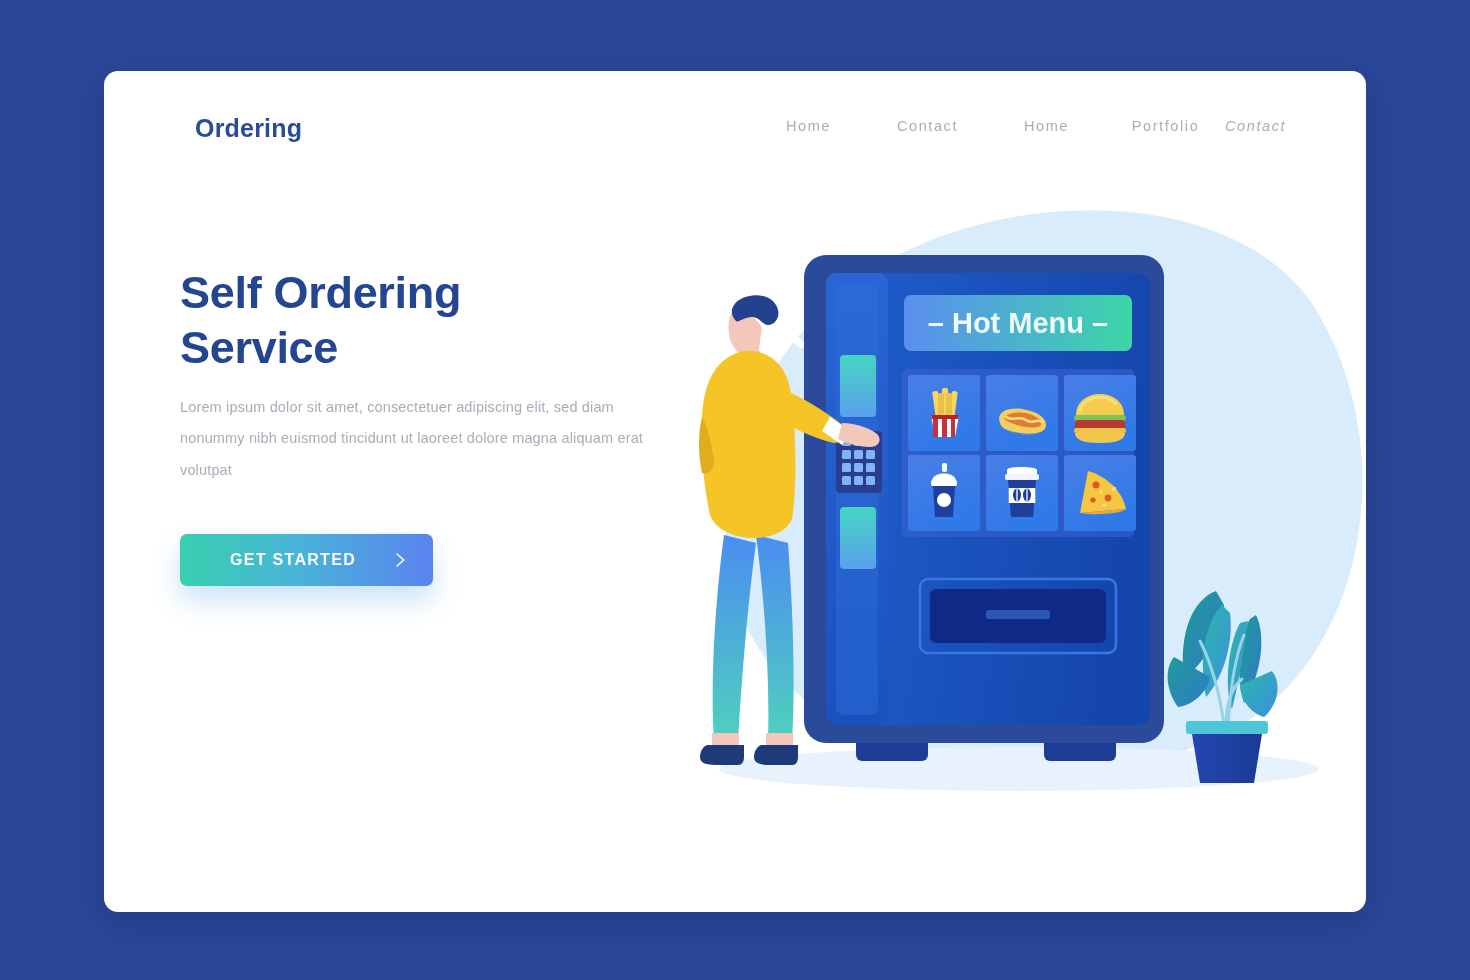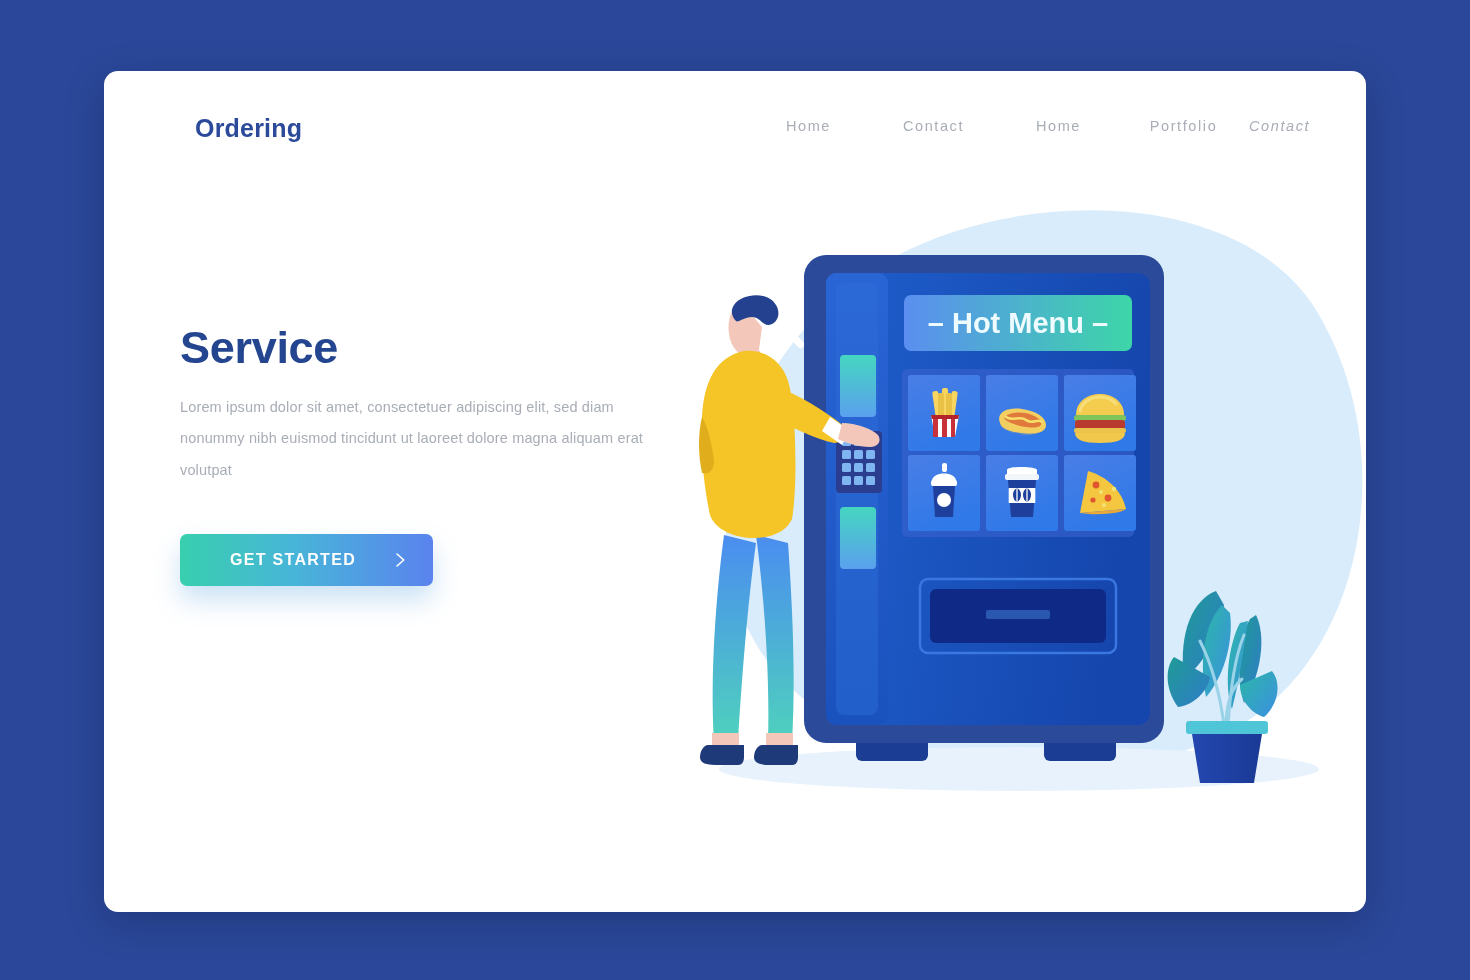--- a/index.html
+++ b/index.html
@@ -48,21 +48,21 @@
     font-weight: 700;
     color: #2c4a9a;
     letter-spacing: 0.2px;
   }
 
   .main-nav {
     position: absolute;
     left: 645px;
     top: 47px;
     display: flex;
-    gap: 6px;
+    gap: 0;
   }
 
   .nav-link {
     font-size: 14.5px;
     color: #a9aeb6;
     letter-spacing: 1.6px;
     text-decoration: none;
     width: 119px;
     text-align: center;
     white-space: nowrap;
@@ -141,21 +141,21 @@
       <a class="nav-link">Home</a>
       <a class="nav-link">Contact</a>
       <a class="nav-link">Home</a>
       <a class="nav-link">Portfolio</a>
       <a class="nav-link">Contact</a>
     </nav>
   </header>
 
   <section class="hero-copy">
     <h1 class="hero-title">
-      <br>
+      <span>Self Ordering</span><br>
       <span>Service</span>
     </h1>
 
     <p class="hero-desc">Lorem ipsum dolor sit amet, consectetuer adipiscing elit, sed diam nonummy nibh euismod tincidunt ut laoreet dolore magna aliquam erat volutpat</p>
 
     <button class="cta-button">
       <span>GET STARTED</span>
       <span class="cta-chevron">
         <svg width="18" height="18" viewBox="0 0 24 24" fill="none" stroke="#ffffff" stroke-width="2.2" stroke-linecap="round" stroke-linejoin="round">
           <polyline points="8 4 17 12 8 20"></polyline>

